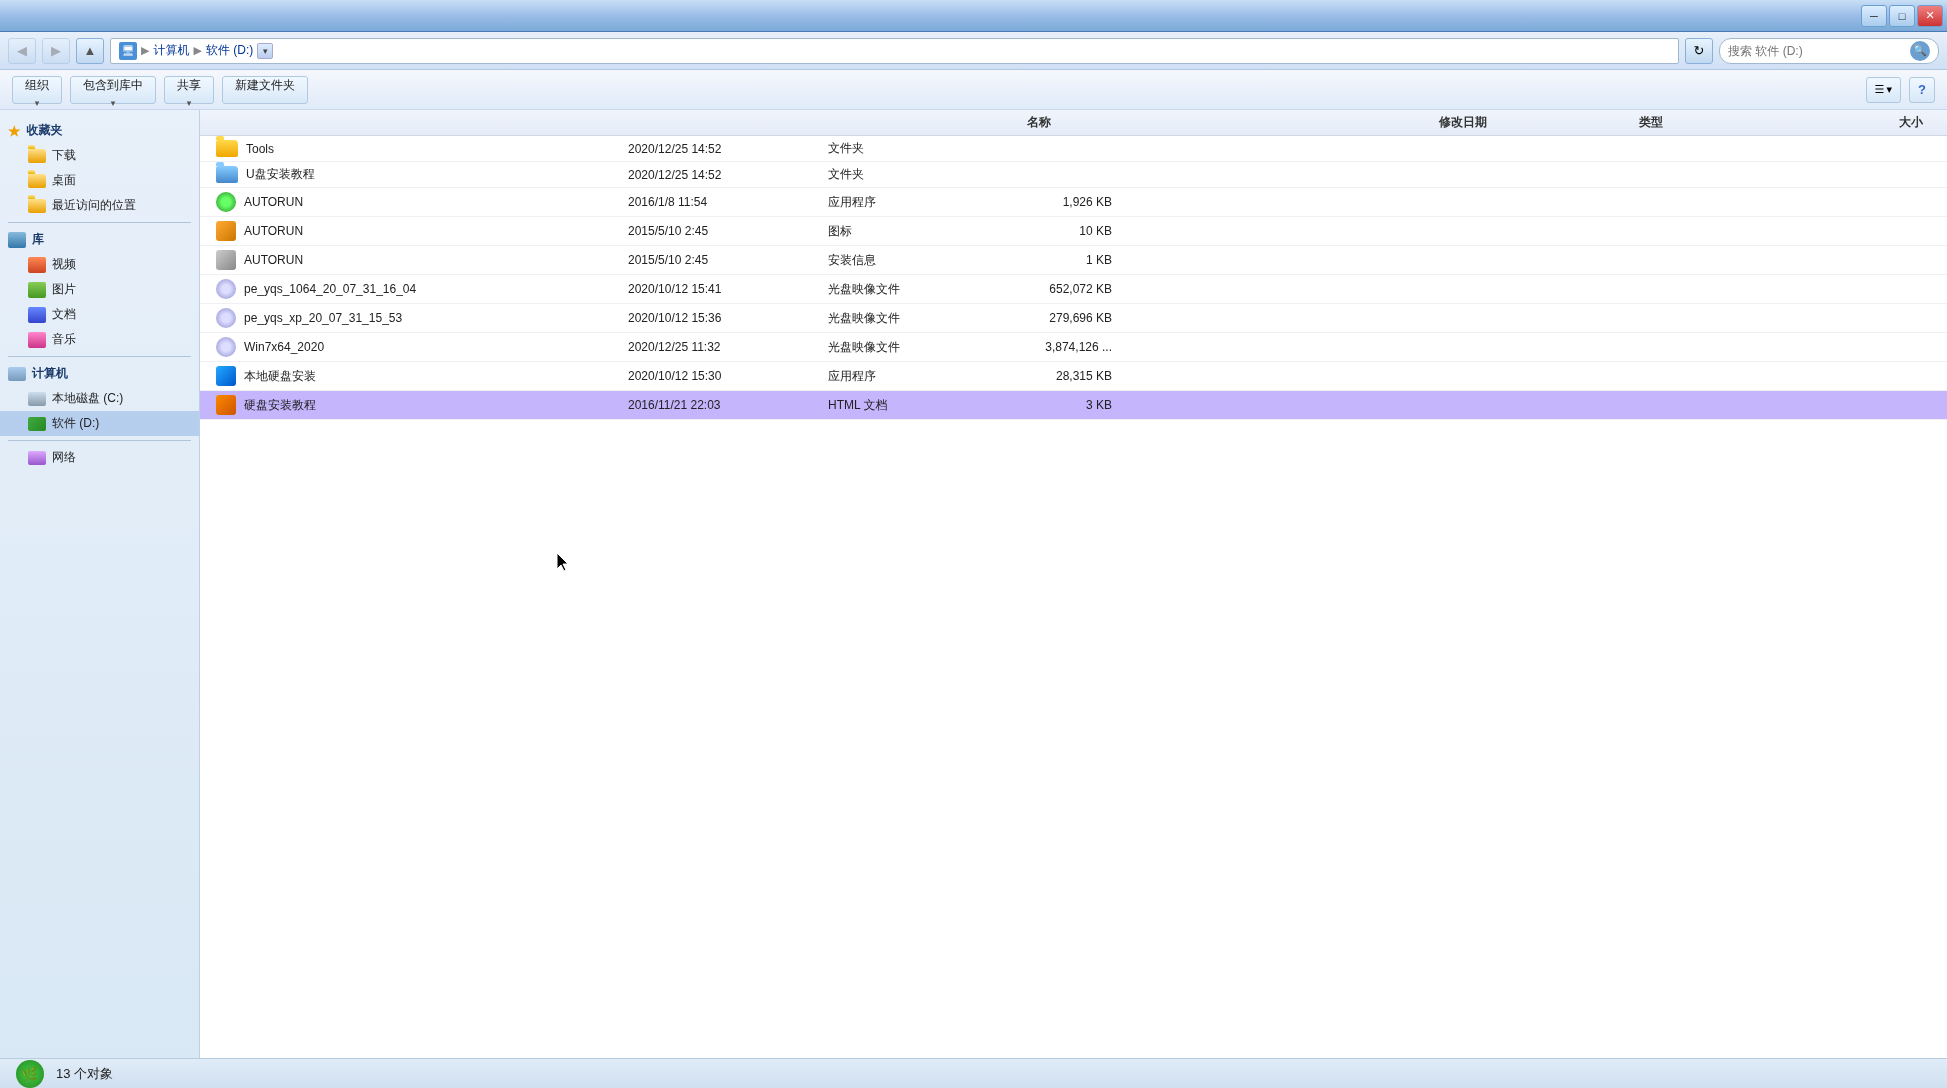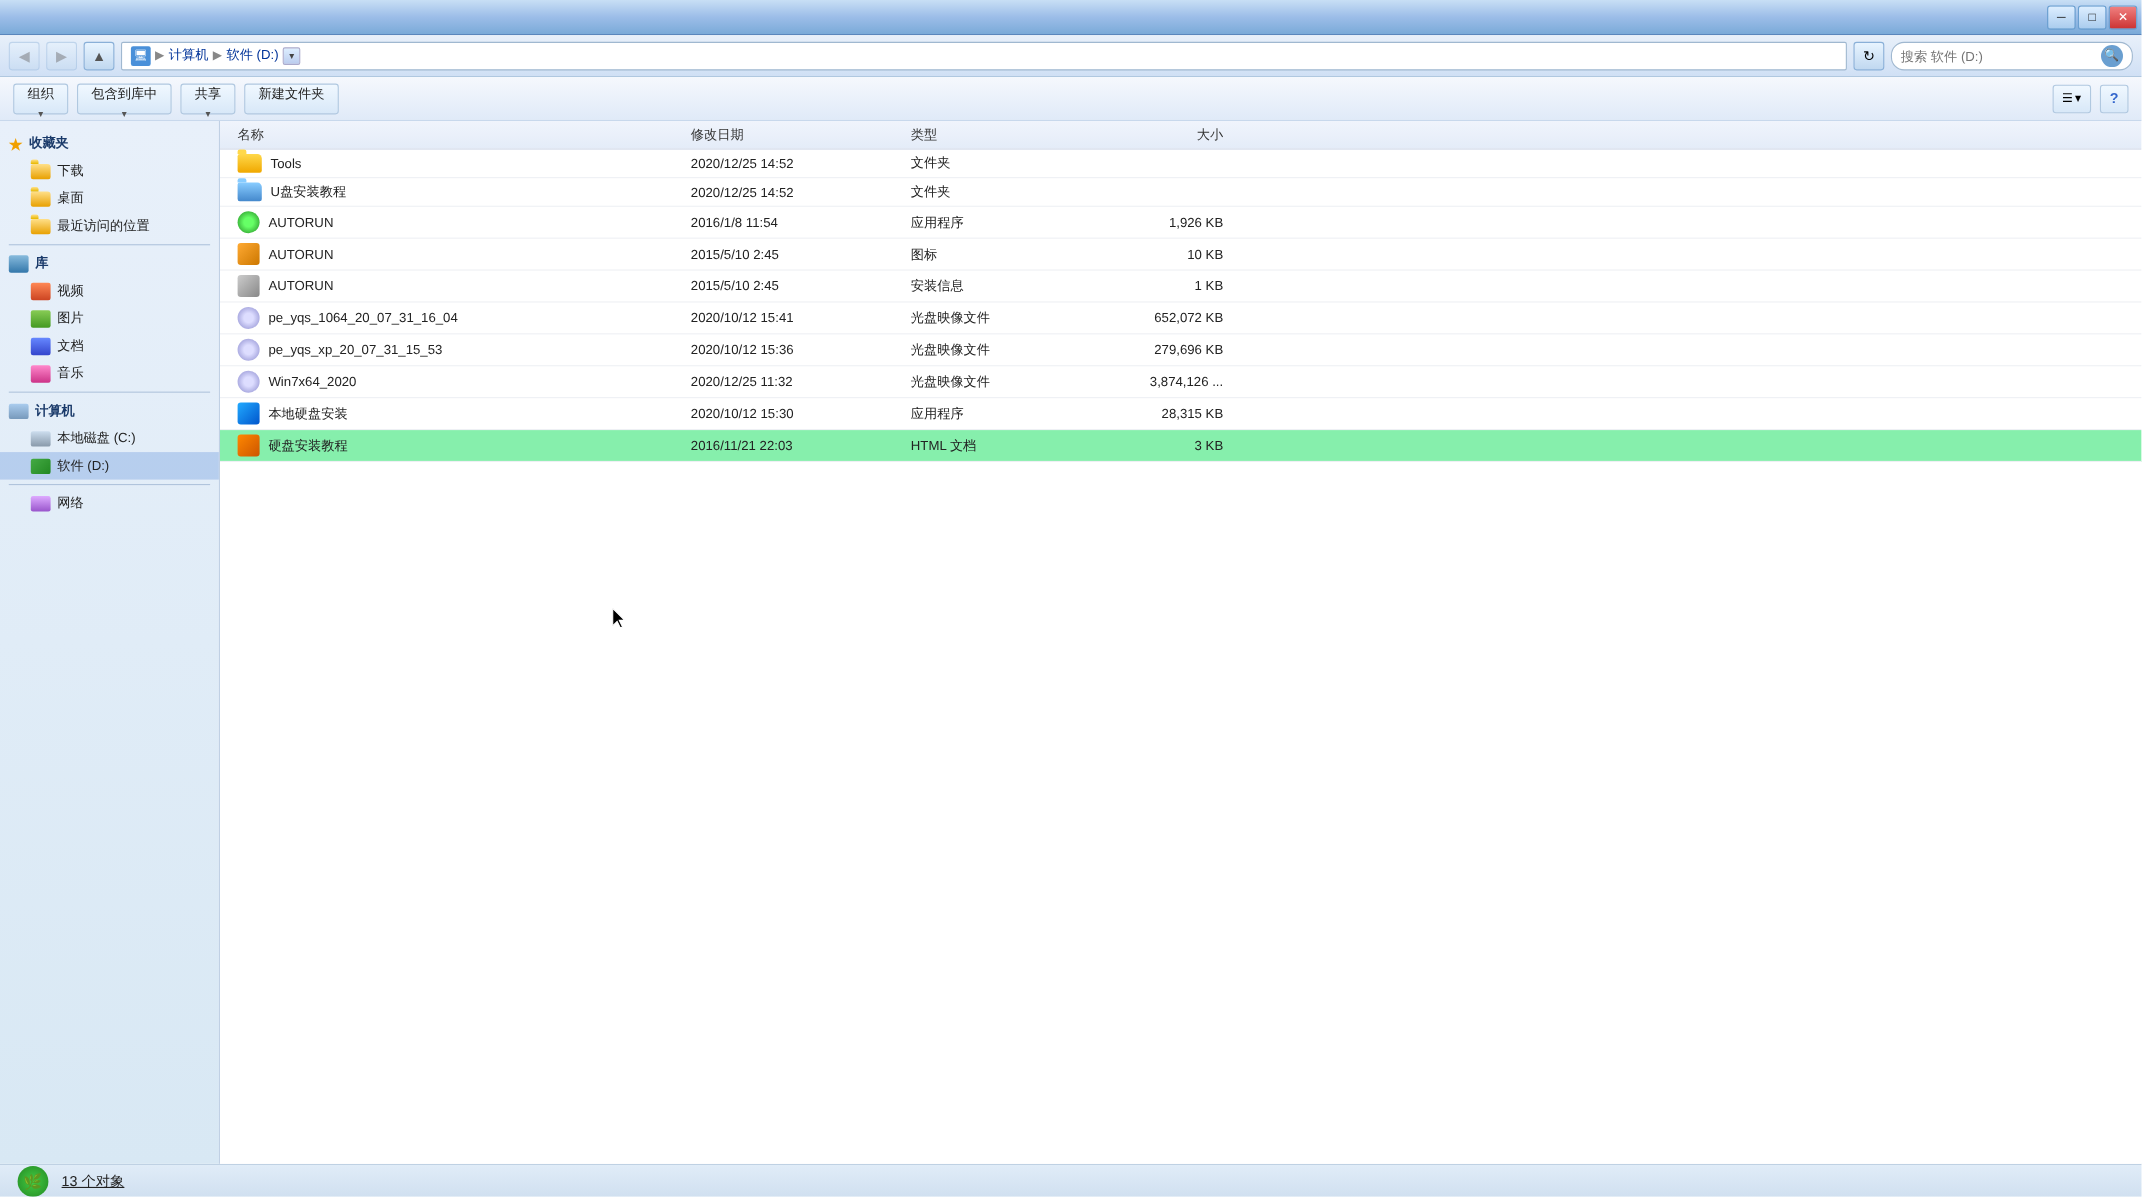--- a/index.html
+++ b/index.html
@@ -317,40 +317,41 @@
       overflow-y: auto;
     }
     .file-list-header {
       display: flex;
       align-items: center;
       padding: 4px 8px;
       border-bottom: 1px solid #d0d8e8;
       background: linear-gradient(to bottom, #f0f4fc, #e4ecf8);
       font-size: 12px;
       color: #333;
-      font-weight: normal;
+      font-weight: bold;
       position: sticky;
       top: 0;
+      justify-content: flex-end;
     }
     .col-name { flex: 0 0 420px; padding-left: 8px; }
     .col-date { flex: 0 0 200px; }
     .col-type { flex: 0 0 160px; }
     .col-size { flex: 0 0 140px; text-align: right; padding-right: 16px; }
 
     .file-row {
       display: flex;
       align-items: center;
       padding: 4px 8px;
       border-bottom: 1px solid #eef0f4;
       font-size: 12px;
       color: #222;
       cursor: pointer;
       min-height: 26px;
     }
-    .file-row.selected { background: #86efac; }
+    .file-row.selected { background: #c4b5fd; }
     .file-row .col-name {
       display: flex;
       align-items: center;
       gap: 8px;
     }
     
     .fi-folder {
       width: 22px;
       height: 17px;
       background: linear-gradient(to bottom, #ffd84a, #f0a800);
@@ -480,21 +481,20 @@
       border-radius: 50%;
       display: flex;
       align-items: center;
       justify-content: center;
       color: white;
       font-size: 14px;
     }
     .status-text {
       font-size: 13px;
       color: #222;
-      text-decoration: underline;
     }
 
     
     .cursor-pointer {
       position: absolute;
       width: 14px;
       height: 20px;
       left: 557px;
       top: 553px;
       pointer-events: none;

